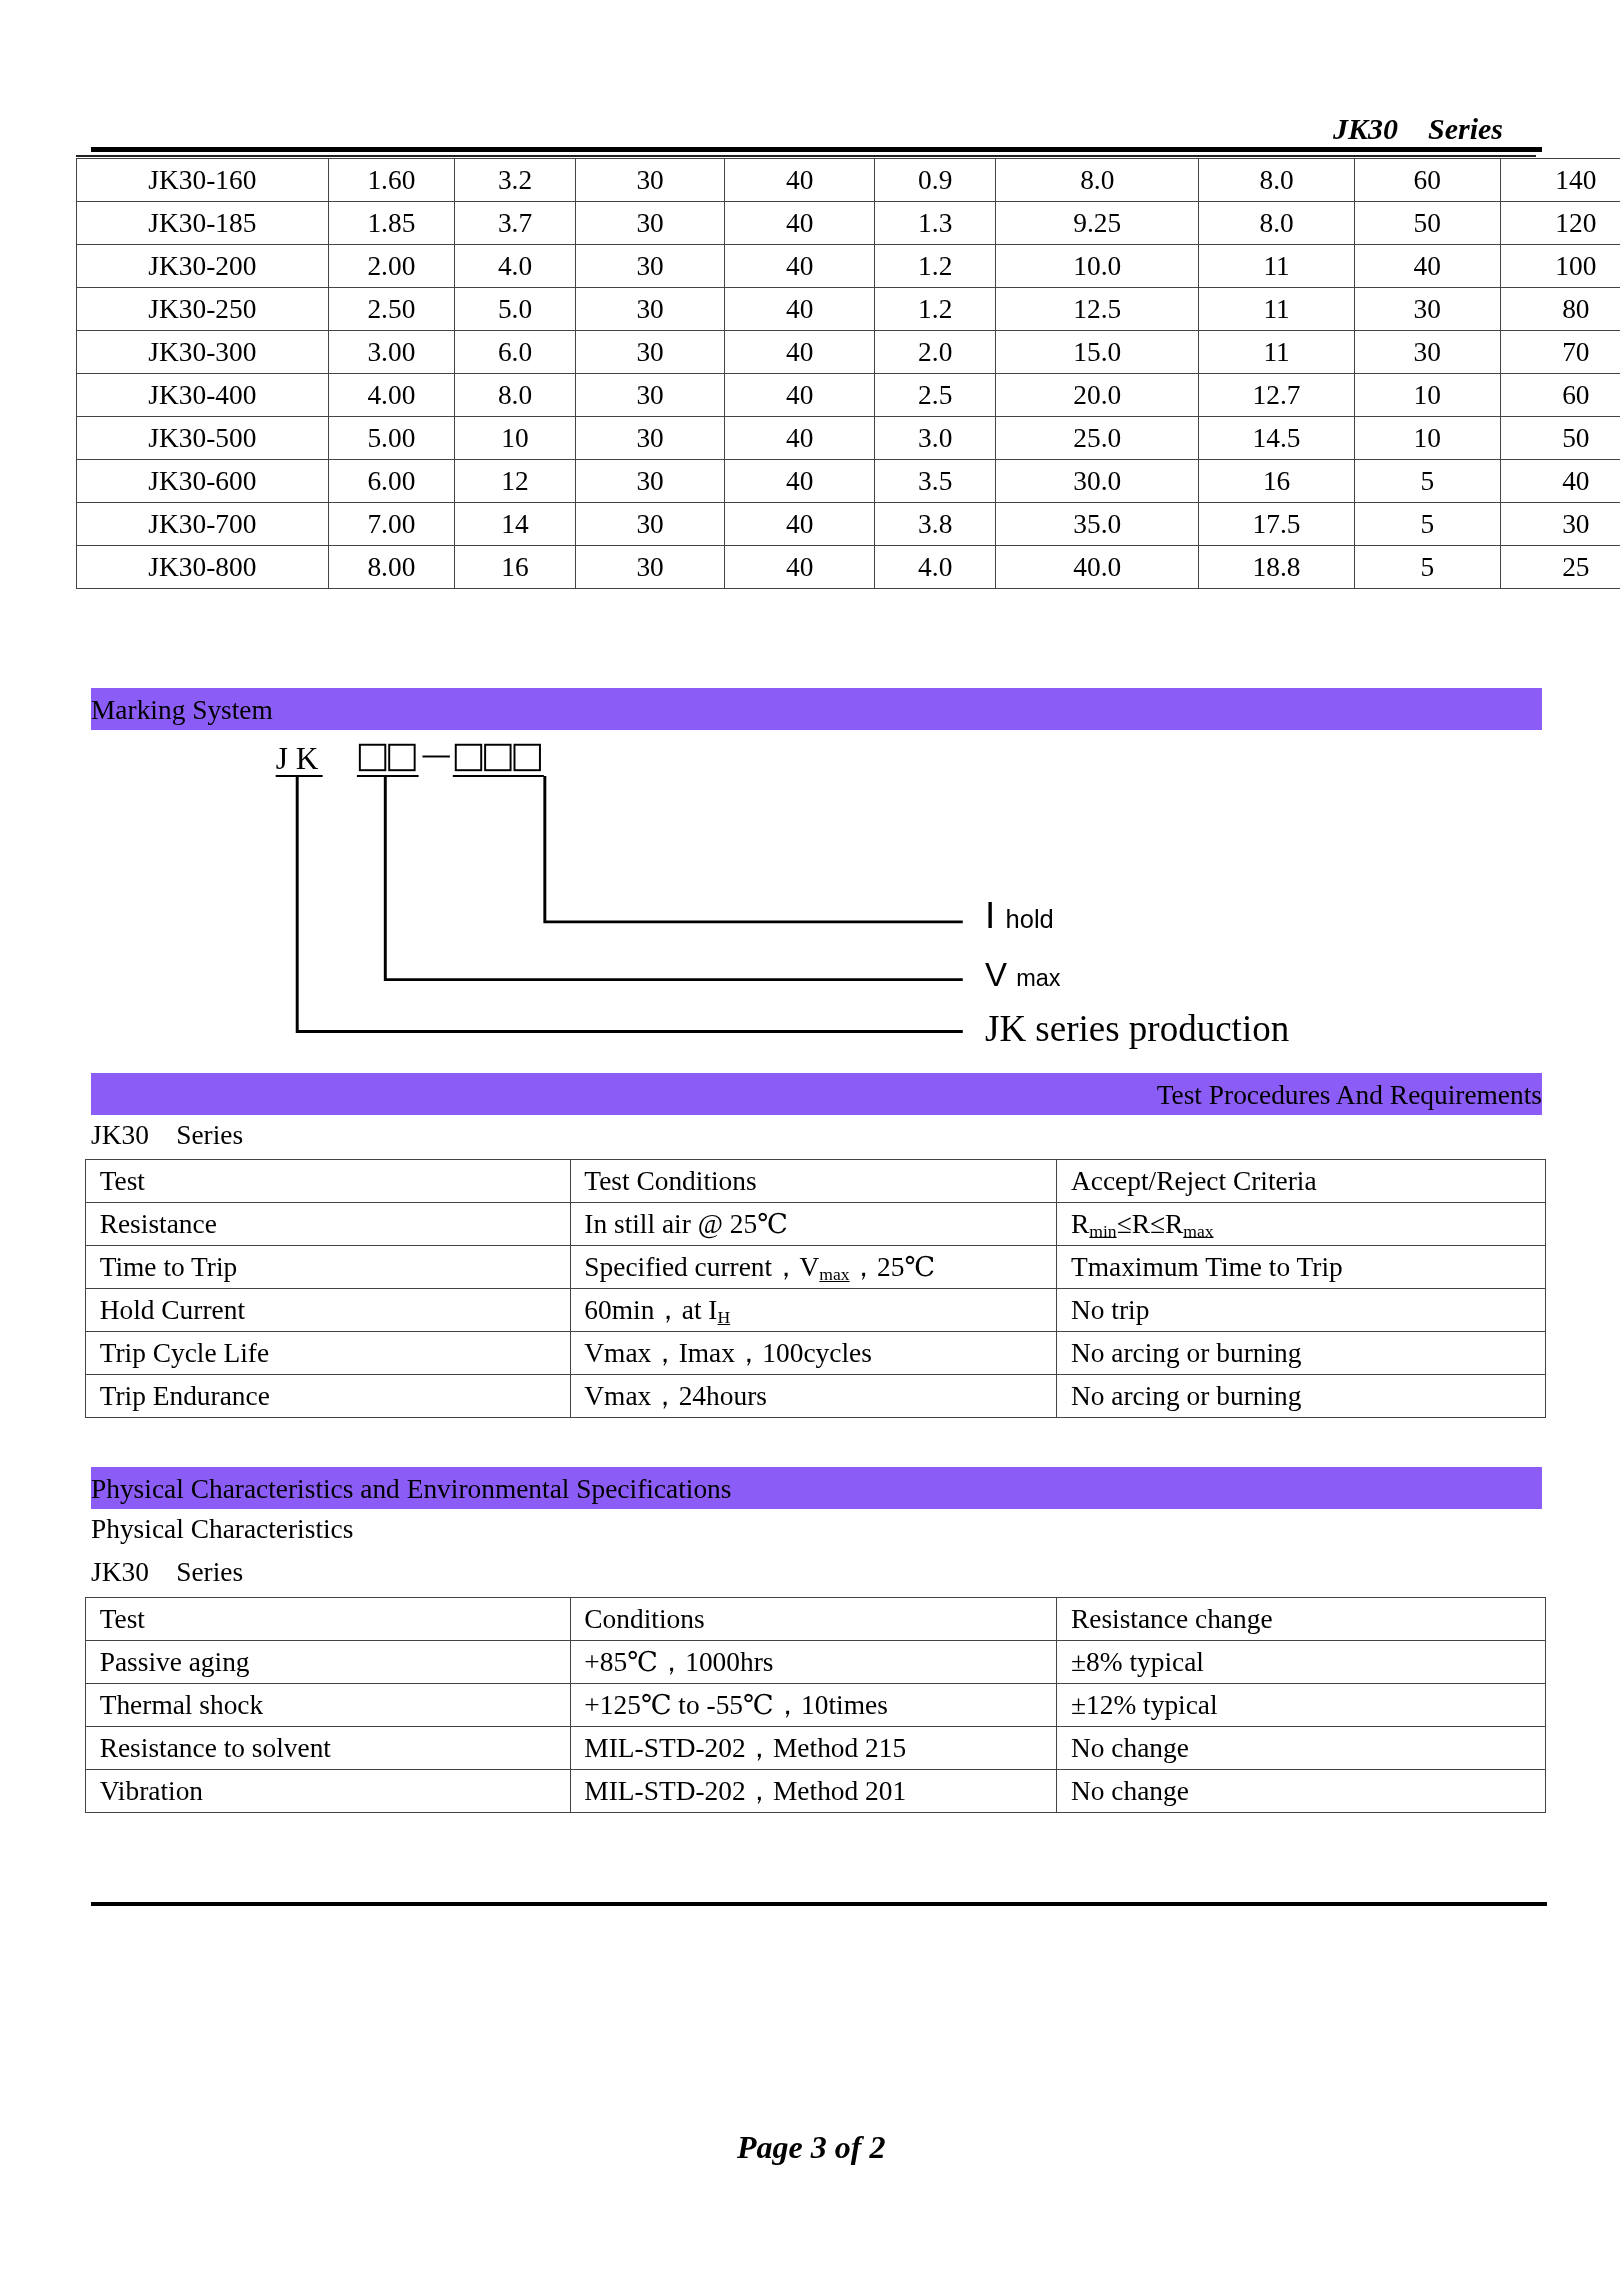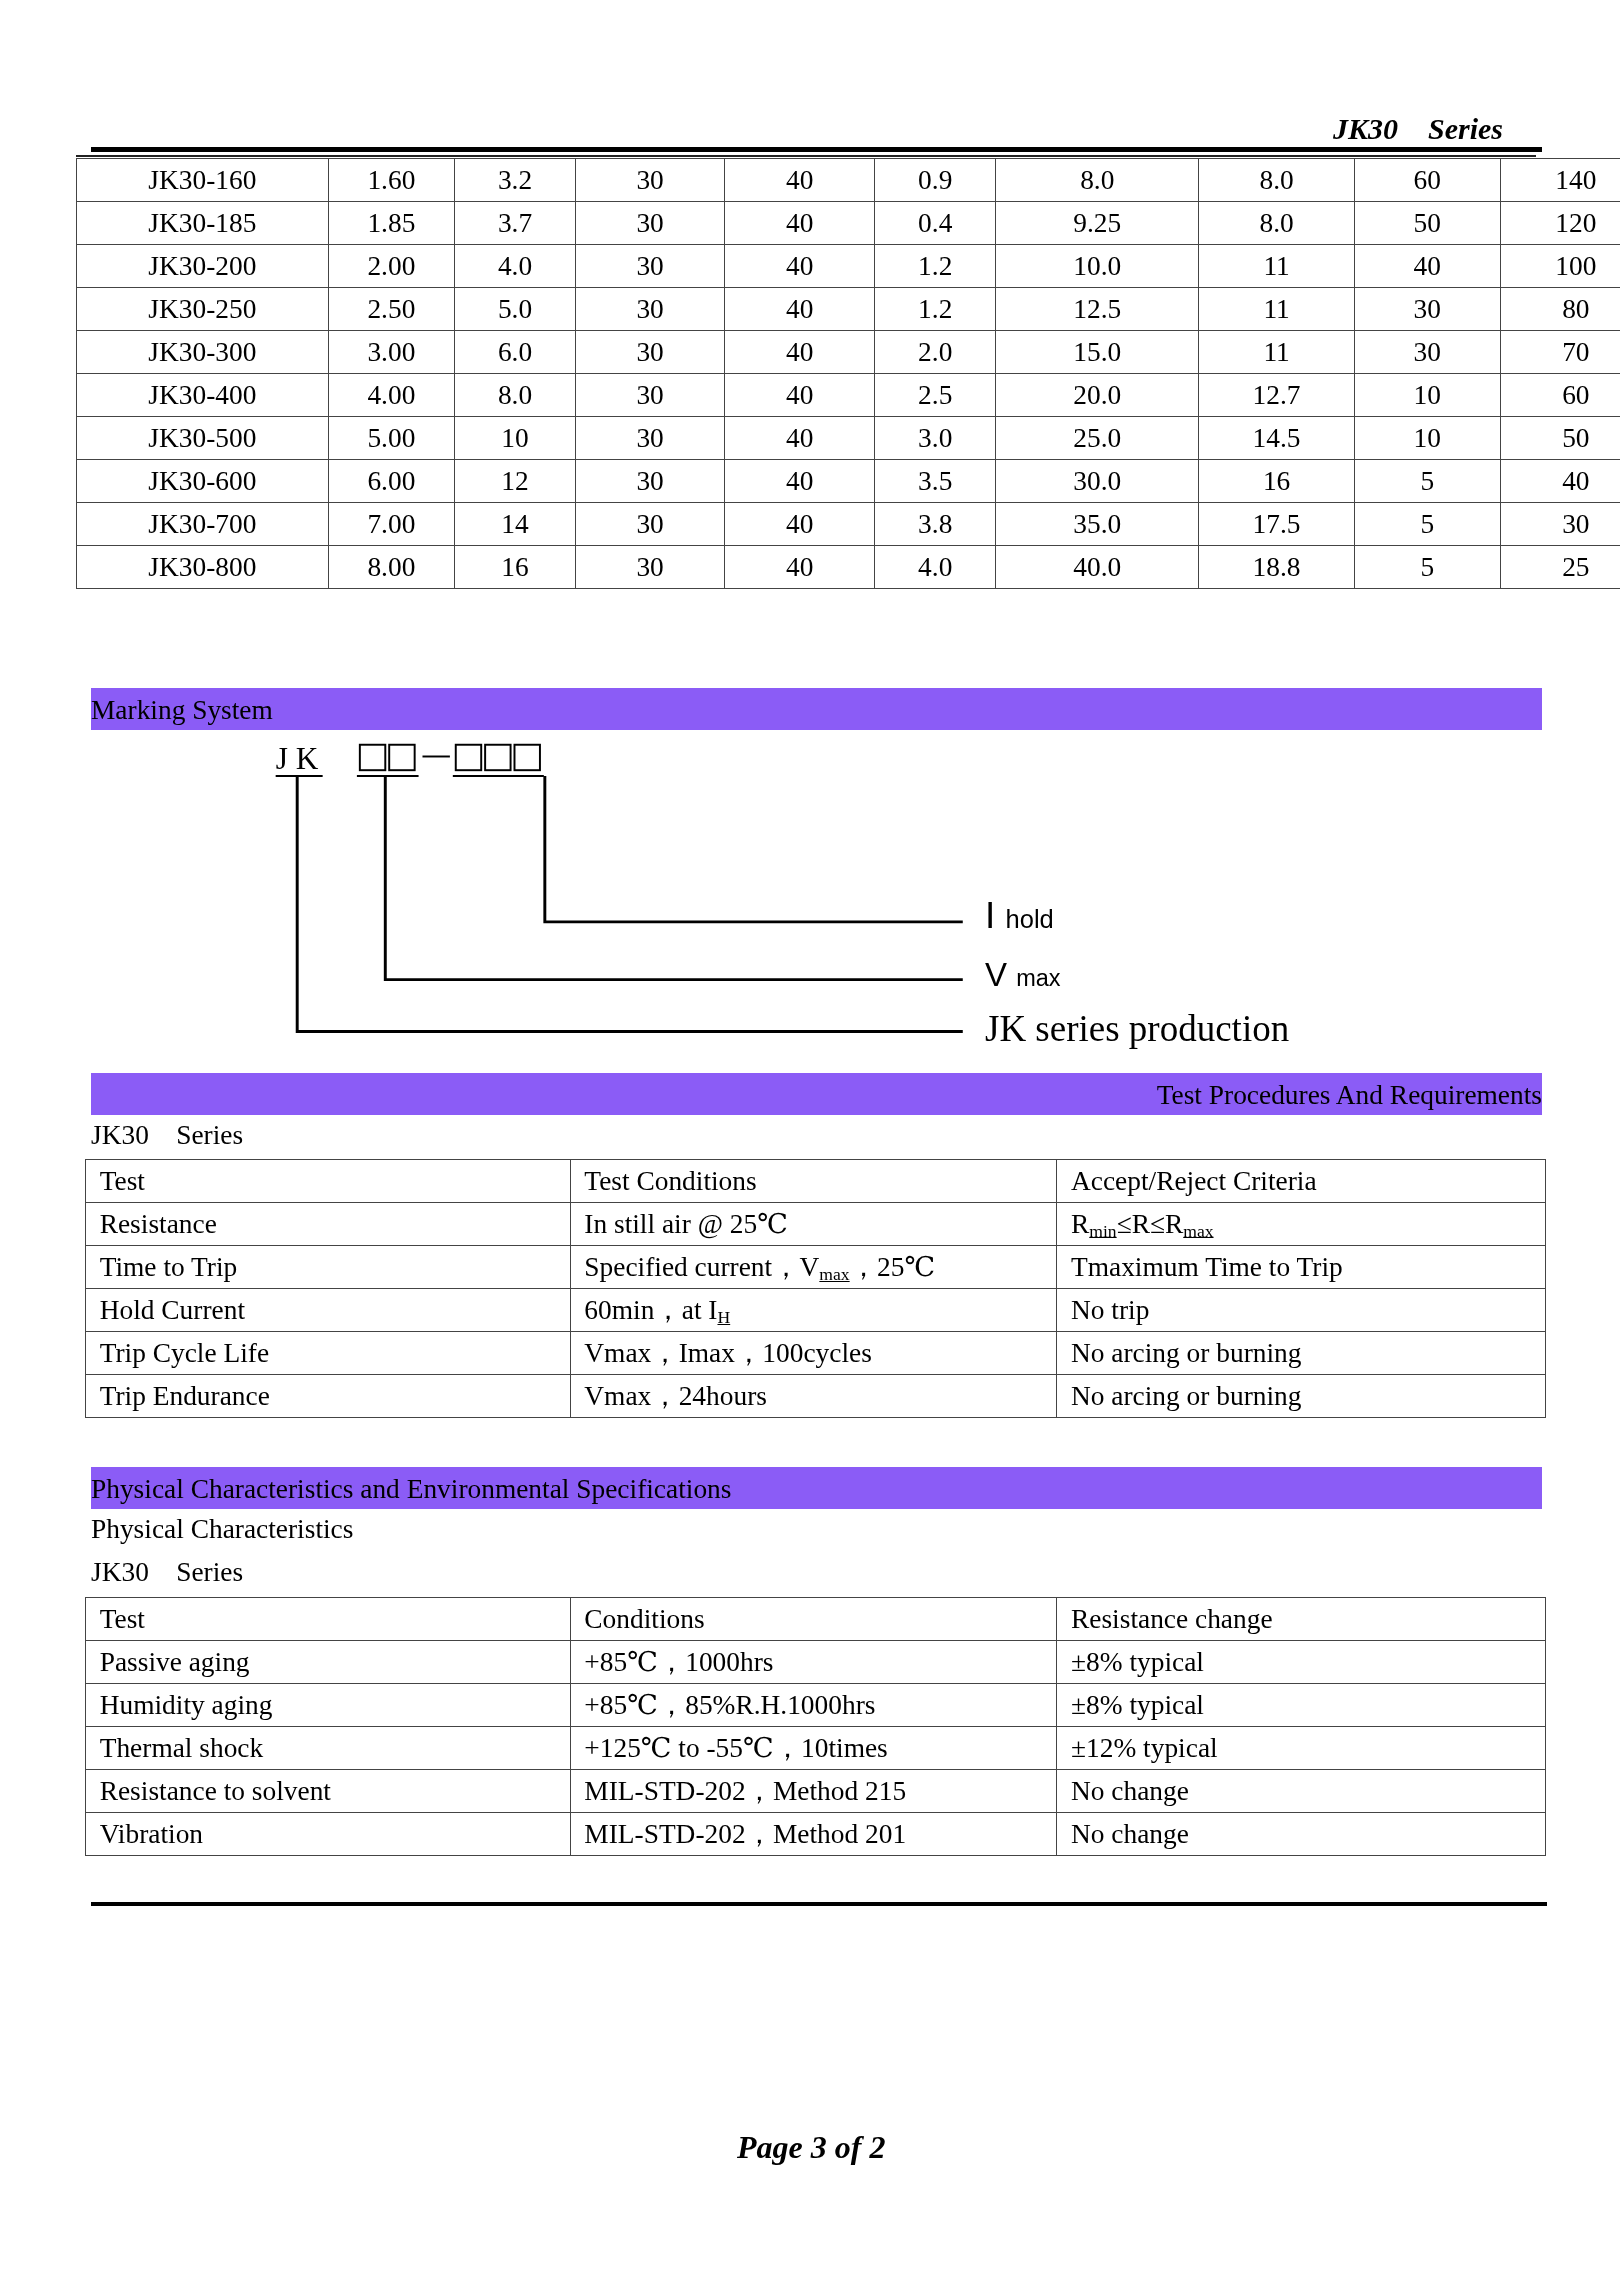--- a/index.html
+++ b/index.html
@@ -52,21 +52,21 @@
         <td>8.0</td>
         <td>60</td>
         <td>140</td>
       </tr>
       <tr>
         <td>JK30-185</td>
         <td>1.85</td>
         <td>3.7</td>
         <td>30</td>
         <td>40</td>
-        <td>0.4</td>
+        <td>1.3</td>
         <td>9.25</td>
         <td>8.0</td>
         <td>50</td>
         <td>120</td>
       </tr>
       <tr>
         <td>JK30-200</td>
         <td>2.00</td>
         <td>4.0</td>
         <td>30</td>
@@ -257,25 +257,20 @@
       <td>Test</td>
       <td>Conditions</td>
       <td>Resistance change</td>
     </tr>
   <tr>
         <td>Passive aging</td>
         <td>+85℃，1000hrs</td>
         <td>±8% typical</td>
       </tr>
       <tr>
-        <td>Humidity aging</td>
-        <td>+85℃，85%R.H.1000hrs</td>
-        <td>±8% typical</td>
-      </tr>
-      <tr>
         <td>Thermal shock</td>
         <td>+125℃ to -55℃，10times</td>
         <td>±12% typical</td>
       </tr>
       <tr>
         <td>Resistance to solvent</td>
         <td>MIL-STD-202，Method 215</td>
         <td>No change</td>
       </tr>
       <tr>

